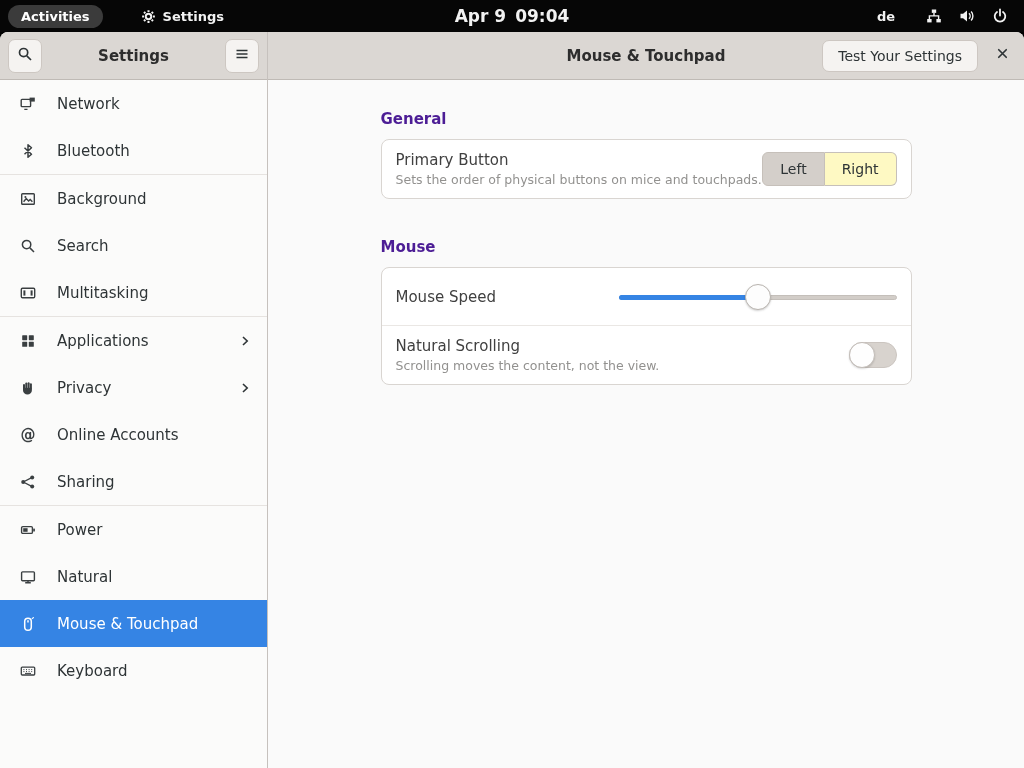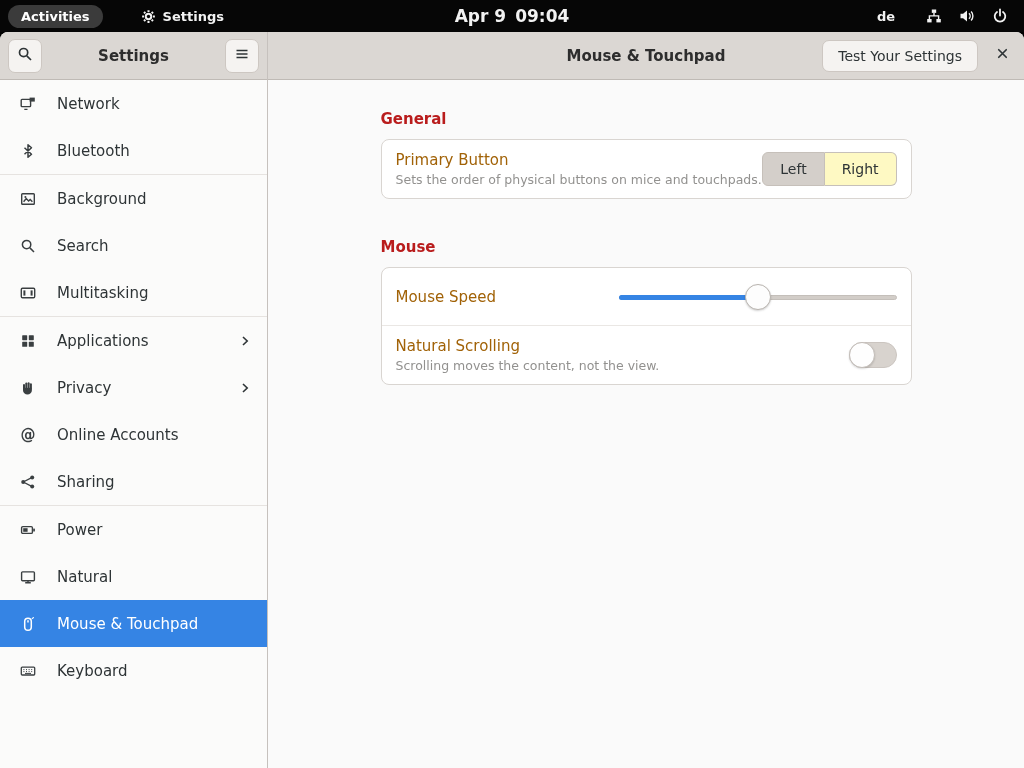--- a/index.html
+++ b/index.html
@@ -56,25 +56,25 @@
     border:1px solid #cdc7c2; border-radius:7px; font-size:14px; color:#2e3436;
     cursor:pointer; font-family:inherit; }
   .close-btn { width:32px; height:32px; margin:0 6px 0 8px; display:flex;
     align-items:center; justify-content:center; color:#2e3436; cursor:pointer;
     border-radius:6px; }
 
   
   .content { padding-top:30px; display:flex; flex-direction:column; align-items:center; }
   .section { width:531px; }
   .section + .section { margin-top:39px; }
-  .section-title { font-size:15px; font-weight:bold; color:#b91c1c; margin-bottom:11px; }
+  .section-title { font-size:15px; font-weight:bold; color:#4c1d95; margin-bottom:11px; }
   .card { background:#ffffff; border:1px solid #d9d5d1; border-radius:8px; }
   .row { display:flex; align-items:center; padding:11px 14px; }
   .row + .row { border-top:1px solid #eae7e4; }
-  .row-text .row-title { font-size:15px; color:#a16207; }
+  .row-text .row-title { font-size:15px; color:#404040; }
   .row-text .row-sub { font-size:12.5px; color:#92918f; margin-top:3px; }
 
   
   .seg { margin-left:auto; display:flex; }
   .seg-btn { padding:8px 17px; font-size:14px; color:#2e3436; background:#fef9c3;
     border:1px solid #c6c0ba; cursor:pointer; font-family:inherit; }
   .seg-btn:first-child { border-radius:6px 0 0 6px; }
   .seg-btn:last-child { border-radius:0 6px 6px 0; border-left:none; }
   .seg-btn.active { background:#d4cfca; }
 

